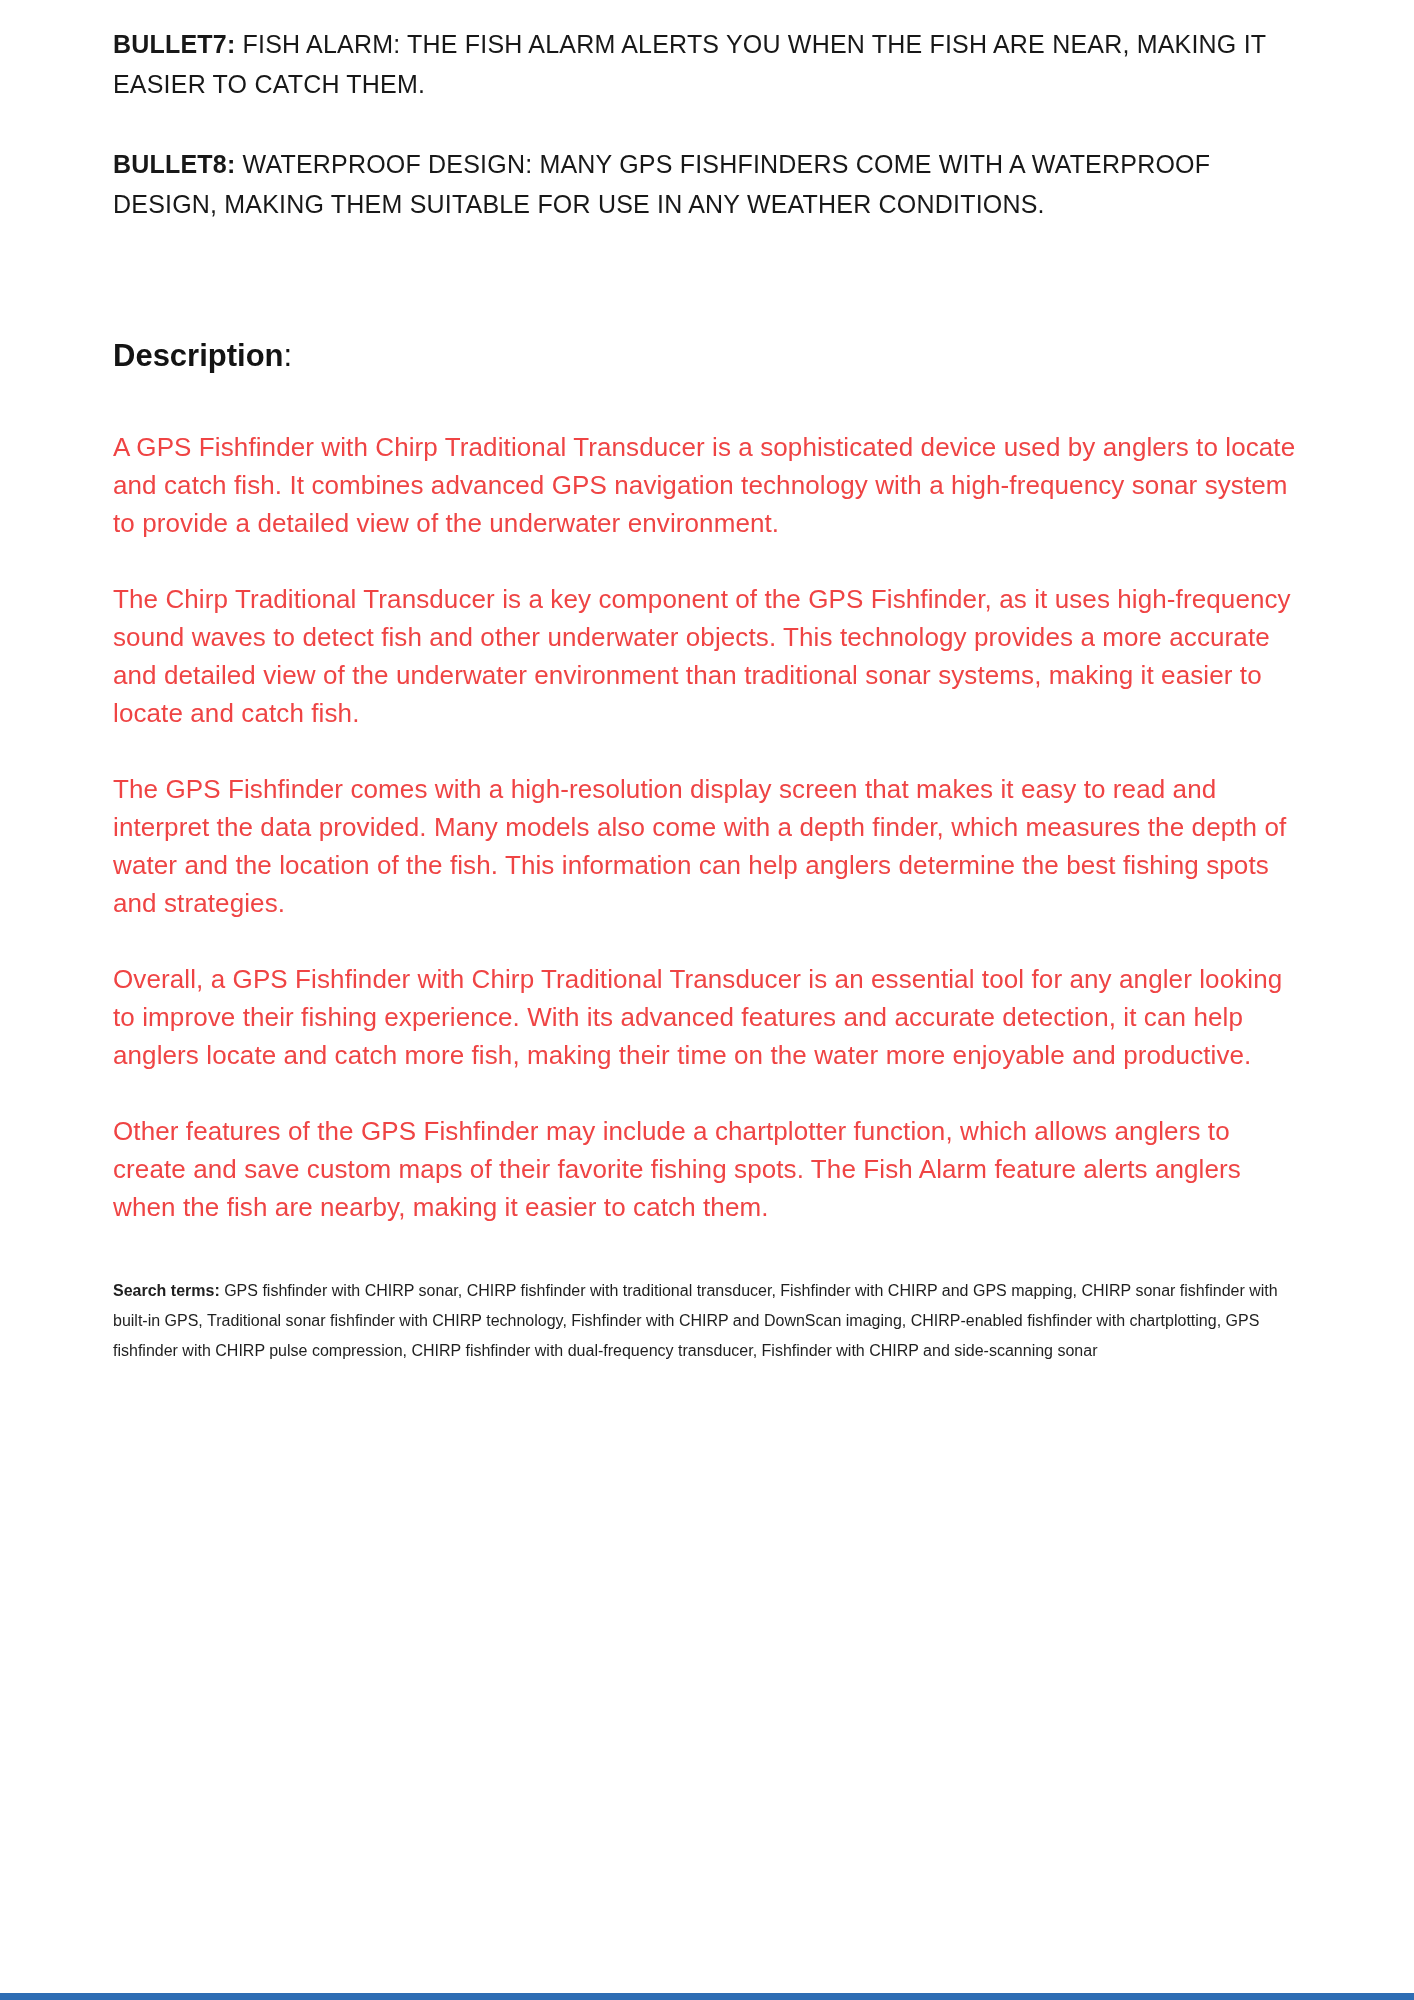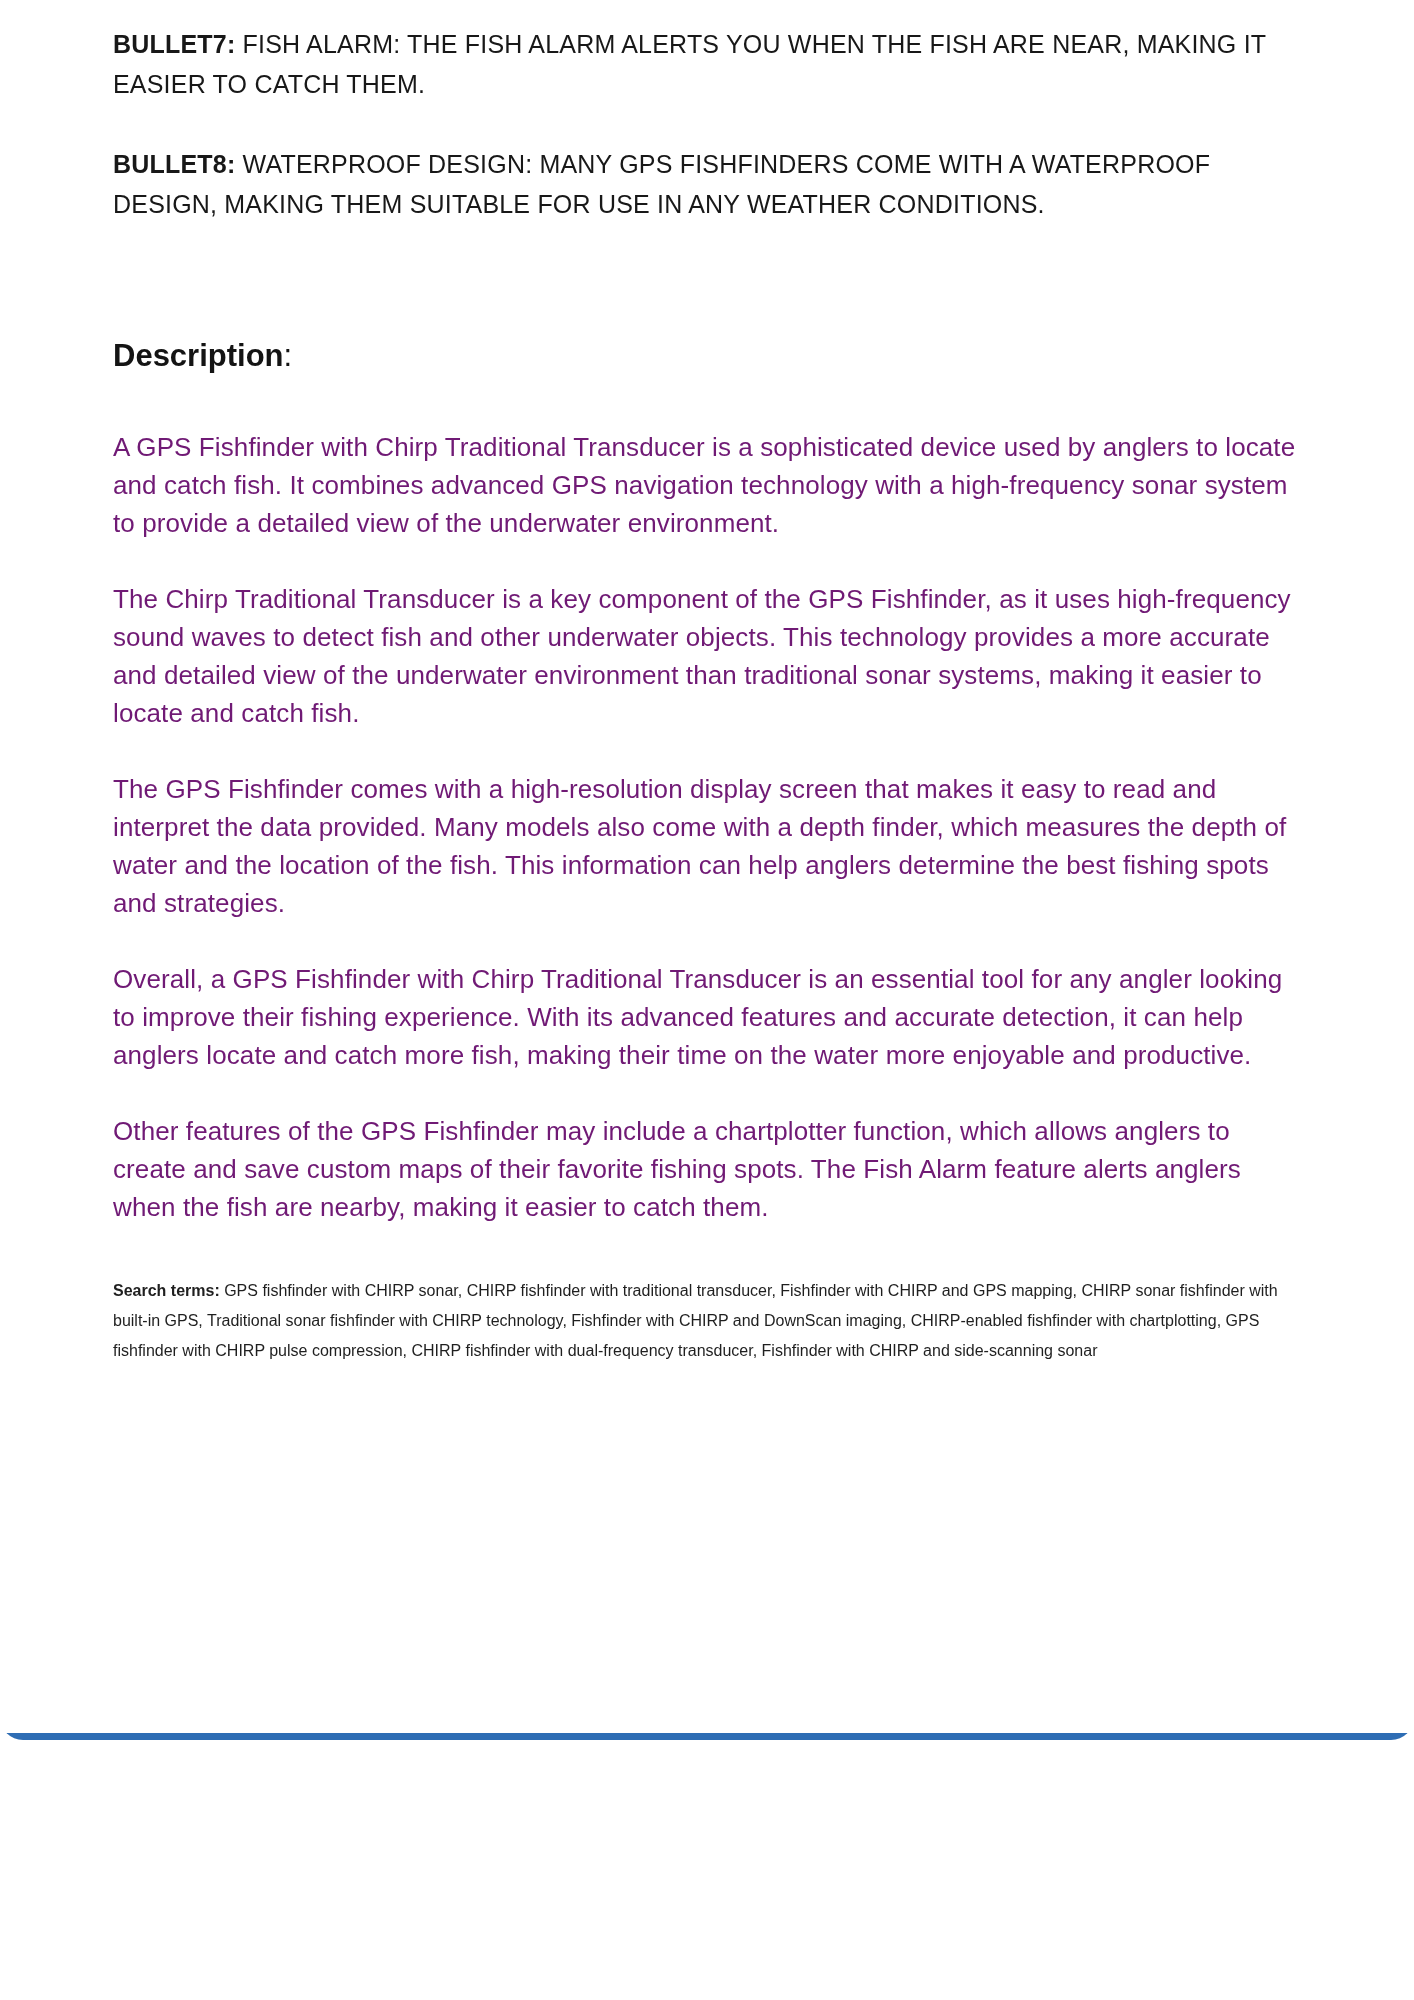--- a/index.html
+++ b/index.html
@@ -4,24 +4,23 @@
 <style>
   * { box-sizing: border-box; margin: 0; padding: 0; }
   html, body { background: #ffffff; }
   body {
     font-family: "Liberation Sans", sans-serif;
     width: 1414px;
   }
   .page {
     position: relative;
     width: 1414px;
-    height: 1740px;
+    height: 2000px;
     background: #ffffff;
     overflow: hidden;
-    border-radius: 23px;
   }
   .content {
     padding: 24px 115px 0 113px;
   }
   
   .bullet {
     font-size: 25px;
     line-height: 40px;
     letter-spacing: 0.2px;
     color: #181818;
@@ -34,21 +33,21 @@
     line-height: 40px;
     color: #141414;
     font-weight: 400;
     margin: 112px 0 52px 0;
   }
   .desc-heading .hd { font-weight: 700; }
   
   .body-p {
     font-size: 26px;
     line-height: 38px;
-    color: #701a75;
+    color: #ef4444;
     margin: 0 0 38px 0;
     letter-spacing: 0.1px;
   }
   .body-p.extra-gap { margin-top: 72px; }
   
   .search-p {
     font-size: 16px;
     line-height: 30px;
     color: #1f1f1f;
     margin: 50px 0 0 0;

